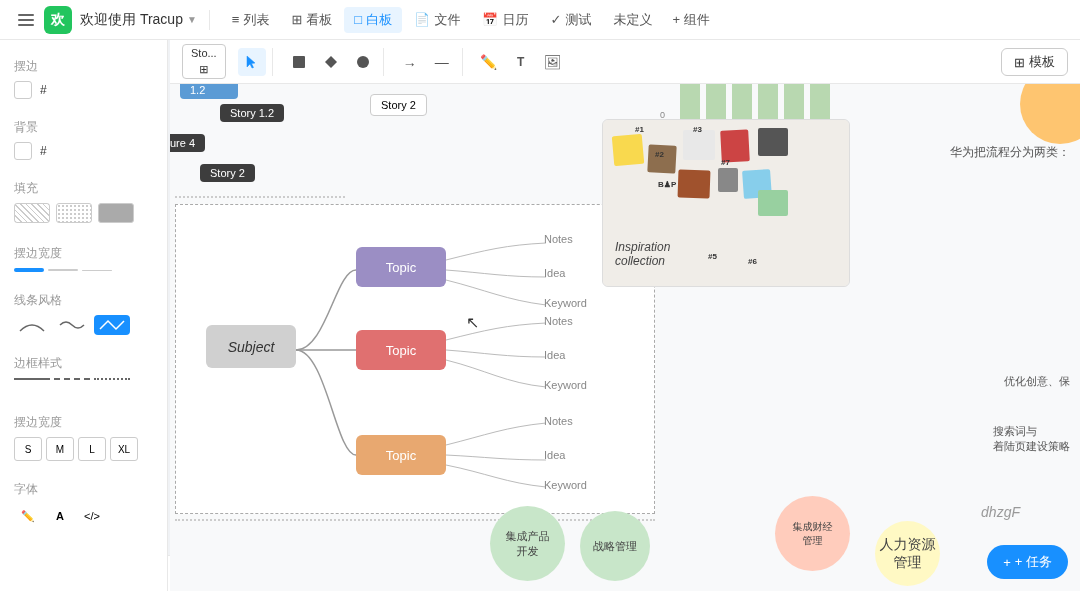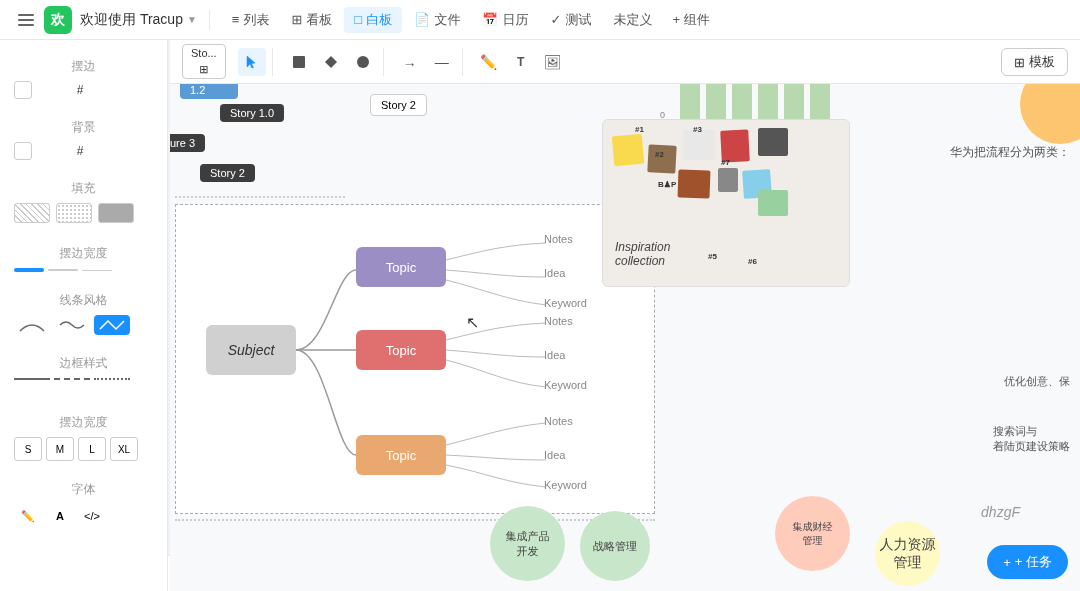--- a/index.html
+++ b/index.html
@@ -19,21 +19,20 @@
     .nav-item { padding: 4px 10px; font-size: 13px; color: #555; border-radius: 4px; cursor: pointer; display: flex; align-items: center; gap: 4px; }
     .nav-item.active { background: #e8f4ff; color: #1890ff; }
     .sidebar-toggle { width: 28px; height: 28px; display: flex; align-items: center; justify-content: center; color: #666; cursor: pointer; }
     .nav-plus { padding: 4px 8px; font-size: 13px; color: #555; cursor: pointer; }
 
     
     .left-sidebar {
       position: absolute; top: 40px; left: 0; width: 168px; bottom: 0;
       background: #fff; border-right: 1px solid #e8e8e8; z-index: 50;
       padding: 12px 0;
-      text-align: center;
     }
     .sidebar-section { padding: 6px 14px; }
     .sidebar-label { font-size: 12px; color: #999; margin-bottom: 6px; }
     .sidebar-row { display: flex; align-items: center; gap: 8px; margin-bottom: 8px; }
     .color-preview { width: 18px; height: 18px; border: 1px solid #ccc; border-radius: 3px; background: #fff; }
     .hash-input { font-size: 12px; color: #333; border: none; outline: none; width: 80px; }
     .fill-row { display: flex; gap: 6px; margin-bottom: 10px; }
     .fill-option { width: 36px; height: 20px; border: 1px solid #ccc; border-radius: 3px; cursor: pointer; }
     .fill-option.lines { background: repeating-linear-gradient(45deg, #ccc, #ccc 1px, #fff 1px, #fff 4px); }
     .fill-option.dots { background: radial-gradient(circle, #ccc 1px, #fff 1px) 0 0 / 4px 4px; }
@@ -280,22 +279,22 @@
 <div class="template-btn">
   <span>⊞</span>
   <span>模板</span>
 </div>
 
 <div class="canvas">
 
   <div style="position:absolute;left:-10px;top:-70px">
 
     <div style="position:absolute;top:55px;left:20px" class="node-feature">Feature 1.2</div>
-    <div style="position:absolute;top:90px;left:60px" class="node-dark">Story 1.0</div>
-    <div style="position:absolute;top:120px;left:0px" class="node-dark">ure 3</div>
+    <div style="position:absolute;top:90px;left:60px" class="node-dark">Story 1.2</div>
+    <div style="position:absolute;top:120px;left:0px" class="node-dark">ure 4</div>
     <div style="position:absolute;top:150px;left:40px" class="node-dark">Story 2</div>
 
   </div>
 
   <div style="position:absolute;left:200px;top:10px">
     <div style="background:#fff;border:1px solid #ccc;border-radius:4px;padding:4px 10px;font-size:11px;display:inline-block">Story 2</div>
   </div>
 
   <div style="position:absolute;right:250px;top:-50px">
     <div style="position:relative">
@@ -335,21 +334,21 @@
 
       <path d="M 270,135 C 310,125 330,120 370,118" stroke="#bbb" stroke-width="1" fill="none"></path>
       <path d="M 270,145 C 310,148 330,152 370,152" stroke="#bbb" stroke-width="1" fill="none"></path>
       <path d="M 270,155 C 310,165 330,178 370,182" stroke="#bbb" stroke-width="1" fill="none"></path>
 
       <path d="M 270,240 C 310,230 330,222 370,218" stroke="#bbb" stroke-width="1" fill="none"></path>
       <path d="M 270,250 C 310,252 330,255 370,255" stroke="#bbb" stroke-width="1" fill="none"></path>
       <path d="M 270,260 C 310,268 330,278 370,282" stroke="#bbb" stroke-width="1" fill="none"></path>
     </svg>
 
-    <div style="position:absolute;left:30px;top:120px;width:90px;height:50px;background:#d0d0d0;border-radius:6px;display:flex;align-items:center;justify-content:center;font-size:14px;color:#333;font-style:italic">Subject</div>
+    <div style="position:absolute;left:30px;top:120px;width:90px;height:43px;background:#d0d0d0;border-radius:6px;display:flex;align-items:center;justify-content:center;font-size:14px;color:#333;font-style:italic">Subject</div>
 
     <div style="position:absolute;left:180px;top:42px;width:90px;height:40px;background:#9b8ec4;border-radius:6px;display:flex;align-items:center;justify-content:center;font-size:13px;color:#fff">Topic</div>
 
     <div style="position:absolute;left:180px;top:125px;width:90px;height:40px;background:#e07070;border-radius:6px;display:flex;align-items:center;justify-content:center;font-size:13px;color:#fff">Topic</div>
 
     <div style="position:absolute;left:180px;top:230px;width:90px;height:40px;background:#e8a870;border-radius:6px;display:flex;align-items:center;justify-content:center;font-size:13px;color:#fff">Topic</div>
 
     <div style="position:absolute;left:368px;top:28px;font-size:11px;color:#888">Notes</div>
     <div style="position:absolute;left:368px;top:62px;font-size:11px;color:#888">Idea</div>
     <div style="position:absolute;left:368px;top:92px;font-size:11px;color:#888">Keyword</div>

